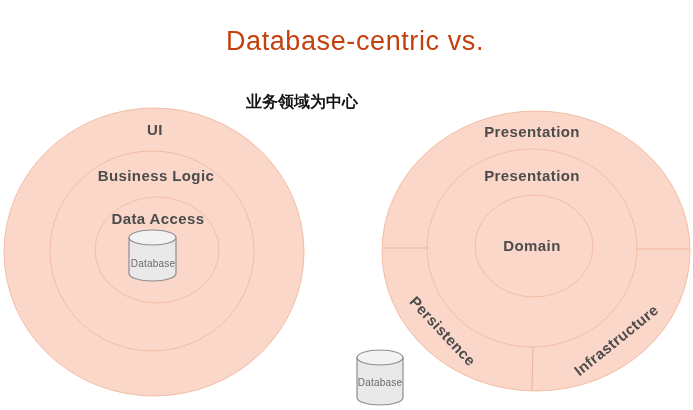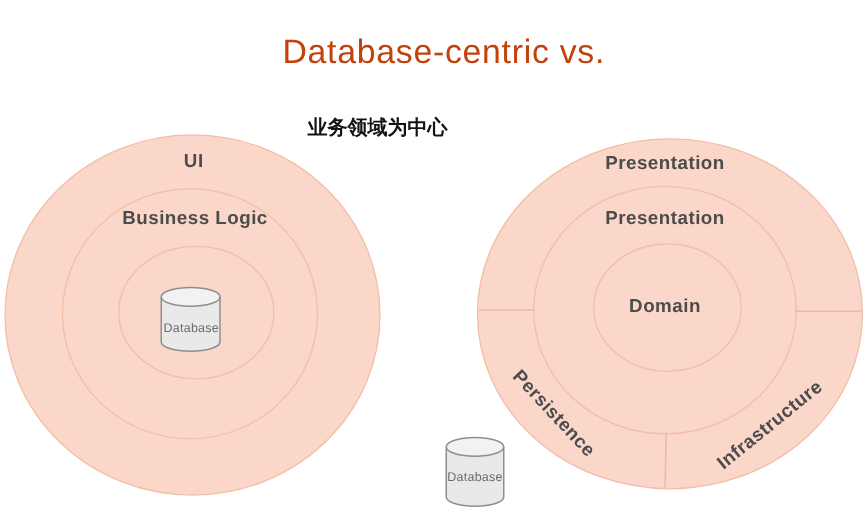--- a/index.html
+++ b/index.html
@@ -75,20 +75,21 @@
 
 
   <div class="main-title">
     <div>Database-centric vs.</div>
   </div>
 
   <div class="cn-label cn-bottom">业务领域为中心</div>
 
   <div class="ring-label" style="left:155px;top:129px;">UI</div>
   <div class="ring-label" style="left:156px;top:175px;text-align:center;">Business Logic</div>
+  <div class="ring-label" style="left:158px;top:218px;">Data Access</div>
   <div class="db-label" style="left:153px;top:263px;">Database</div>
 
   <div class="ring-label" style="left:532px;top:131px;">Presentation</div>
   <div class="ring-label" style="left:532px;top:175px;">Presentation</div>
   <div class="ring-label" style="left:532px;top:245px;">Domain</div>
   <div class="ring-label rot-pos" style="left:443px;top:331px;">Persistence</div>
   <div class="ring-label rot-neg" style="left:616px;top:340px;">Infrastructure</div>
   <div class="db-label" style="left:380px;top:382px;">Database</div>
 
 </div>

